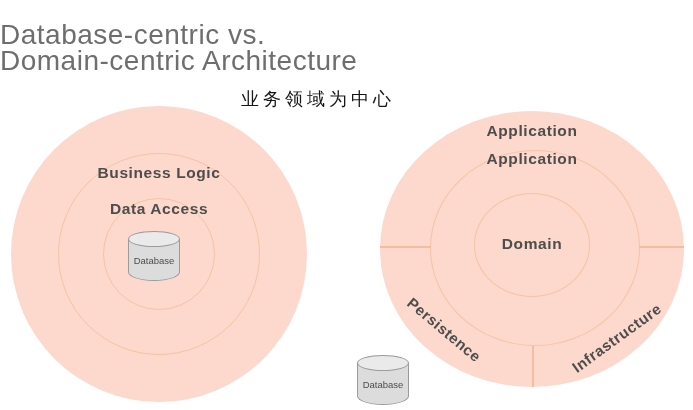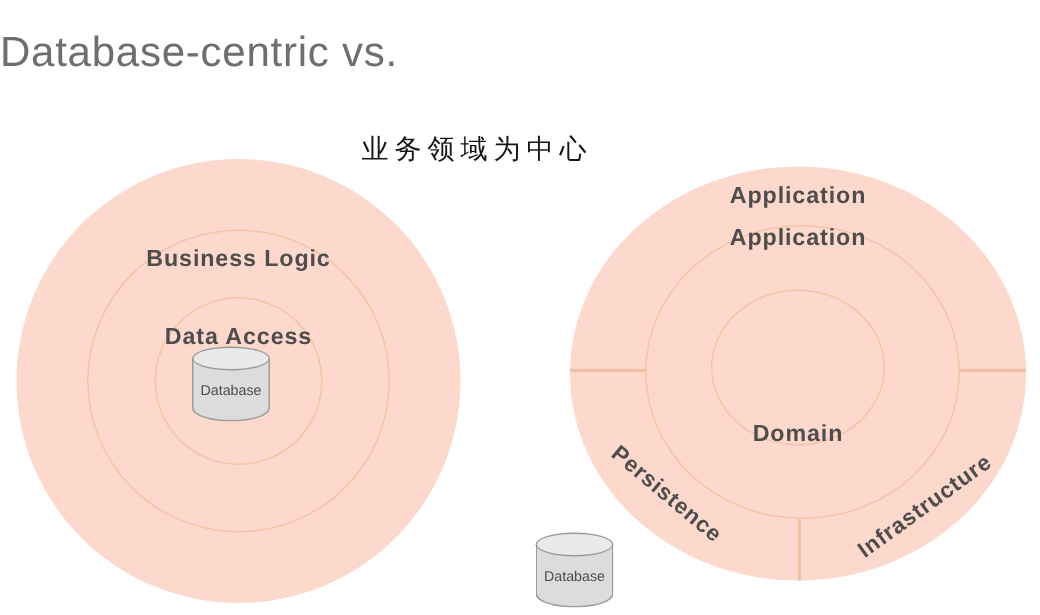--- a/index.html
+++ b/index.html
@@ -76,24 +76,24 @@
     font-size: 15.5px;
     line-height: 18px;
     font-weight: 700;
     letter-spacing: 0.6px;
     color: var(--label-text);
   }
   .l-label { left: 9px; }
   .r-label { left: 32px; }
   .l-ui { top: 19px; }
   .l-bl { top: 64px; }
-  .l-da { top: 116px; }
+  .l-da { top: 100px; }
   .r-presentation { top: 22px; }
   .r-application  { top: 50px; }
-  .r-domain       { top: 135px; margin-top: 46px; }
+  .r-domain       { top: 135px; }
 
   .rot-label {
     position: absolute;
     text-align: center;
     font-size: 15px;
     line-height: 18px;
     font-weight: 700;
     letter-spacing: 0.6px;
     color: var(--label-text);
   }
@@ -144,20 +144,21 @@
     z-index: 3;
   }
 </style>
 </head>
 <body>
 
 <div class="canvas">
 
   <div class="title-en">
     <div>Database-centric vs.</div>
+    <div>Domain-centric Architecture</div>
   </div>
   <div class="zh-caption zh-bottom">业务领域为中心</div>
 
   <div class="diagram diagram-left">
     <div class="circle fill l-outer"></div>
     <div class="circle stroked l-middle"></div>
     <div class="circle stroked l-inner"></div>
 
     <div class="ring-label l-label l-bl">Business Logic</div>
     <div class="ring-label l-label l-da">Data Access</div>

